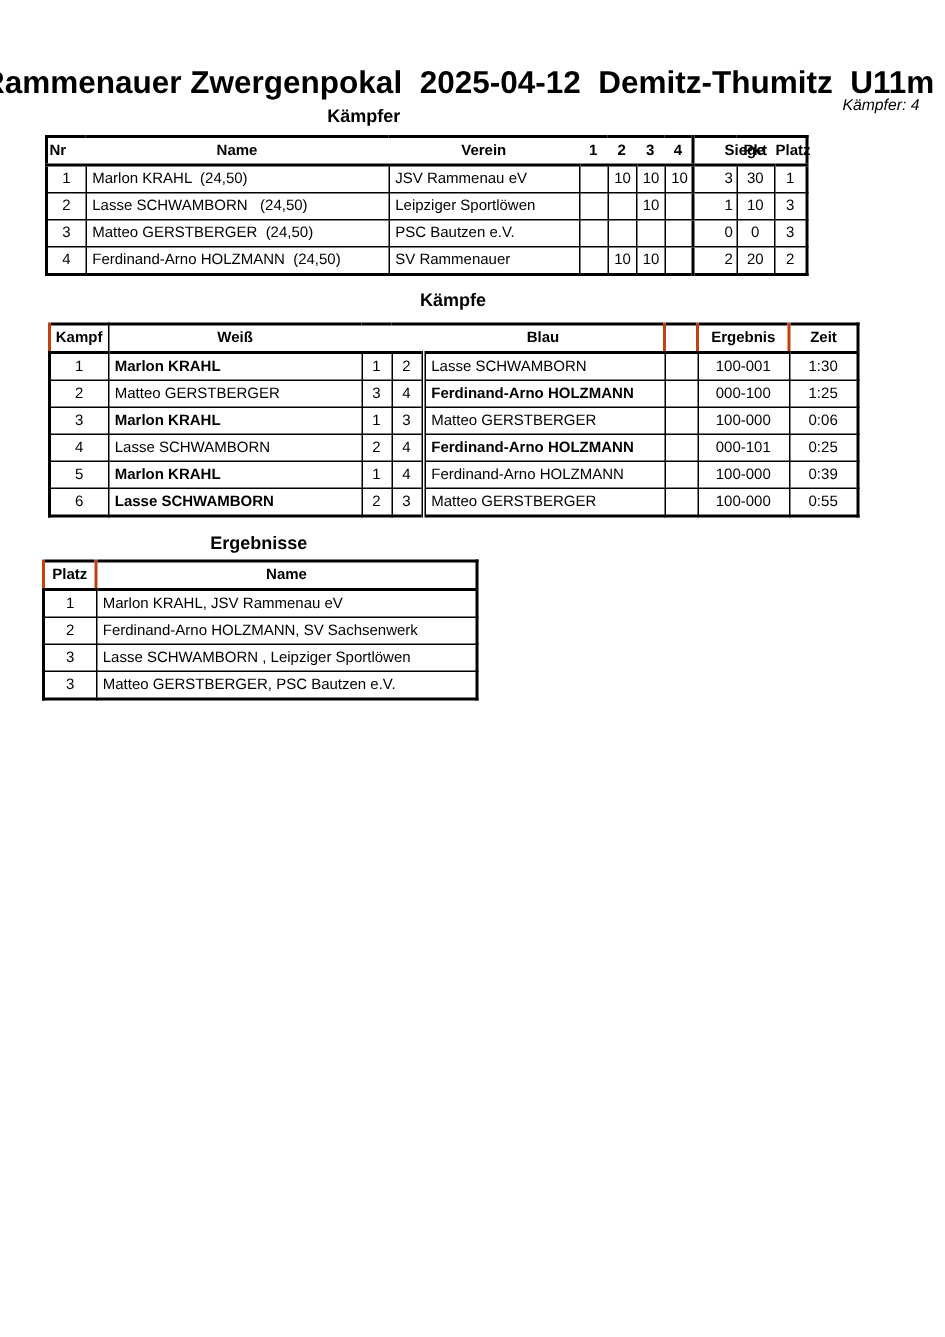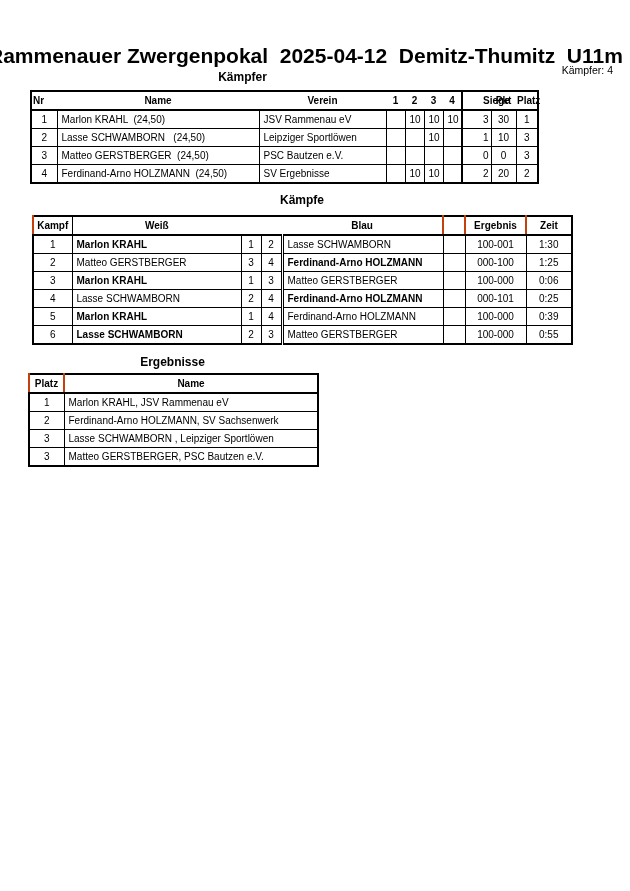--- a/index.html
+++ b/index.html
@@ -9,21 +9,21 @@
     font-family:"Liberation Sans", sans-serif;
     position:relative; overflow:hidden;
   }
   .title {
     position:absolute; top:44px; left:-12px;
     font-size:21px; font-weight:bold; white-space:pre;
     letter-spacing:0;
   }
   .fighter-count {
     position:absolute; top:64px; right:17px;
-    font-size:10.5px; white-space:pre;
+    font-size:10.5px; white-space:pre;font-style:italic;
   }
   .section-heading {
     position:absolute; font-size:12px; font-weight:bold;
     text-align:center; white-space:pre;
   }
   #heading-kaempfer  { left:30px; width:425px; top:70px; }
   #heading-kaempfe   { left:32px; width:540px; top:193px; }
   #heading-ergebnisse{ left:28px; width:289px; top:355px; }
 
   table {
@@ -116,21 +116,21 @@
     <td class="c"></td>
     <td class="c"></td>
     <td class="c"></td>
     <td class="c sep2">0</td>
     <td class="c">0</td>
     <td class="c">3</td>
   </tr>
   <tr>
     <td class="c">4</td>
     <td class="l">Ferdinand-Arno HOLZMANN  (24,50)</td>
-    <td class="l">SV Ergebnisse</td>
+    <td class="l">SV Rammenauer</td>
     <td class="c"></td>
     <td class="c">10</td>
     <td class="c">10</td>
     <td class="c"></td>
     <td class="c sep2">2</td>
     <td class="c">20</td>
     <td class="c">2</td>
   </tr>
 </tbody>
   </table>

